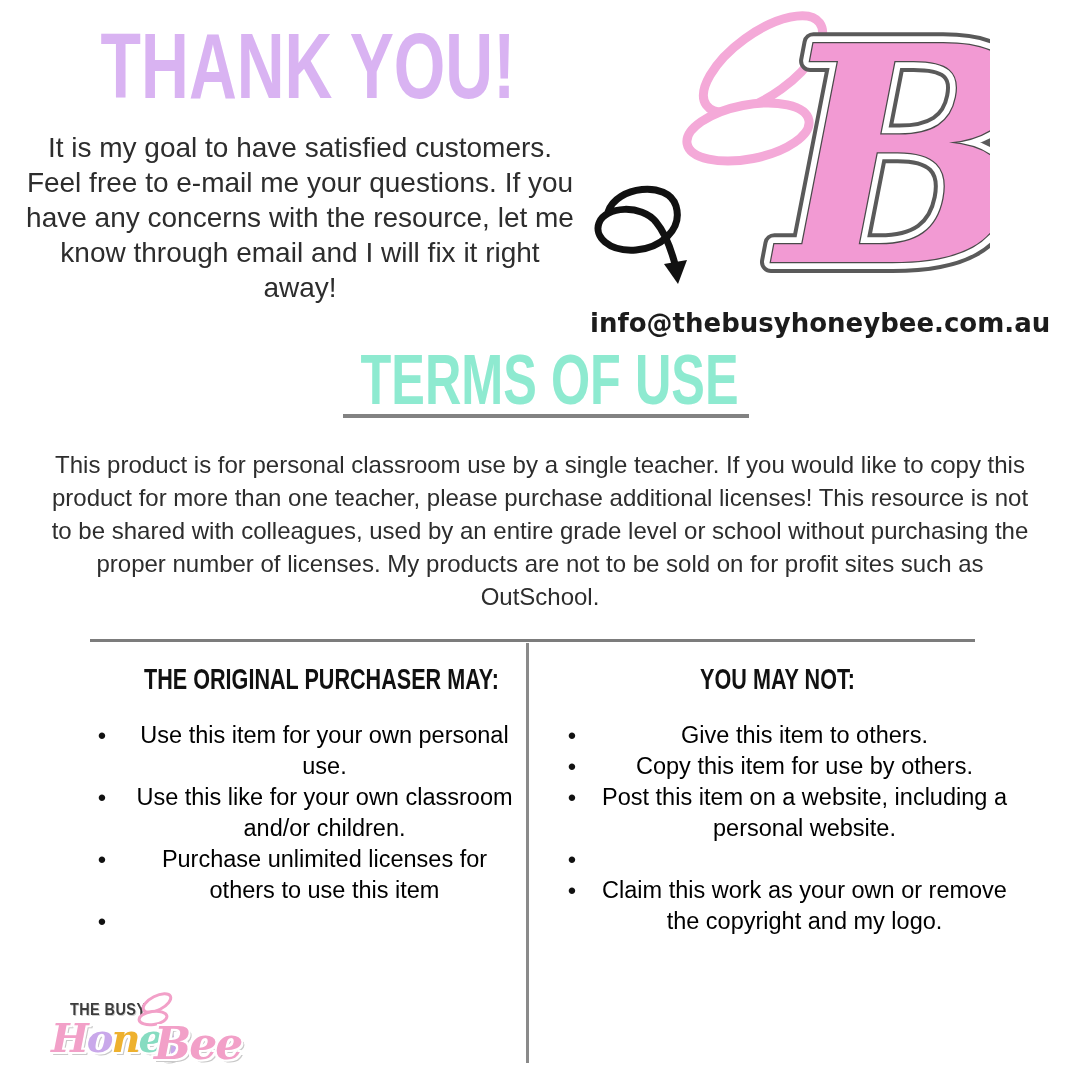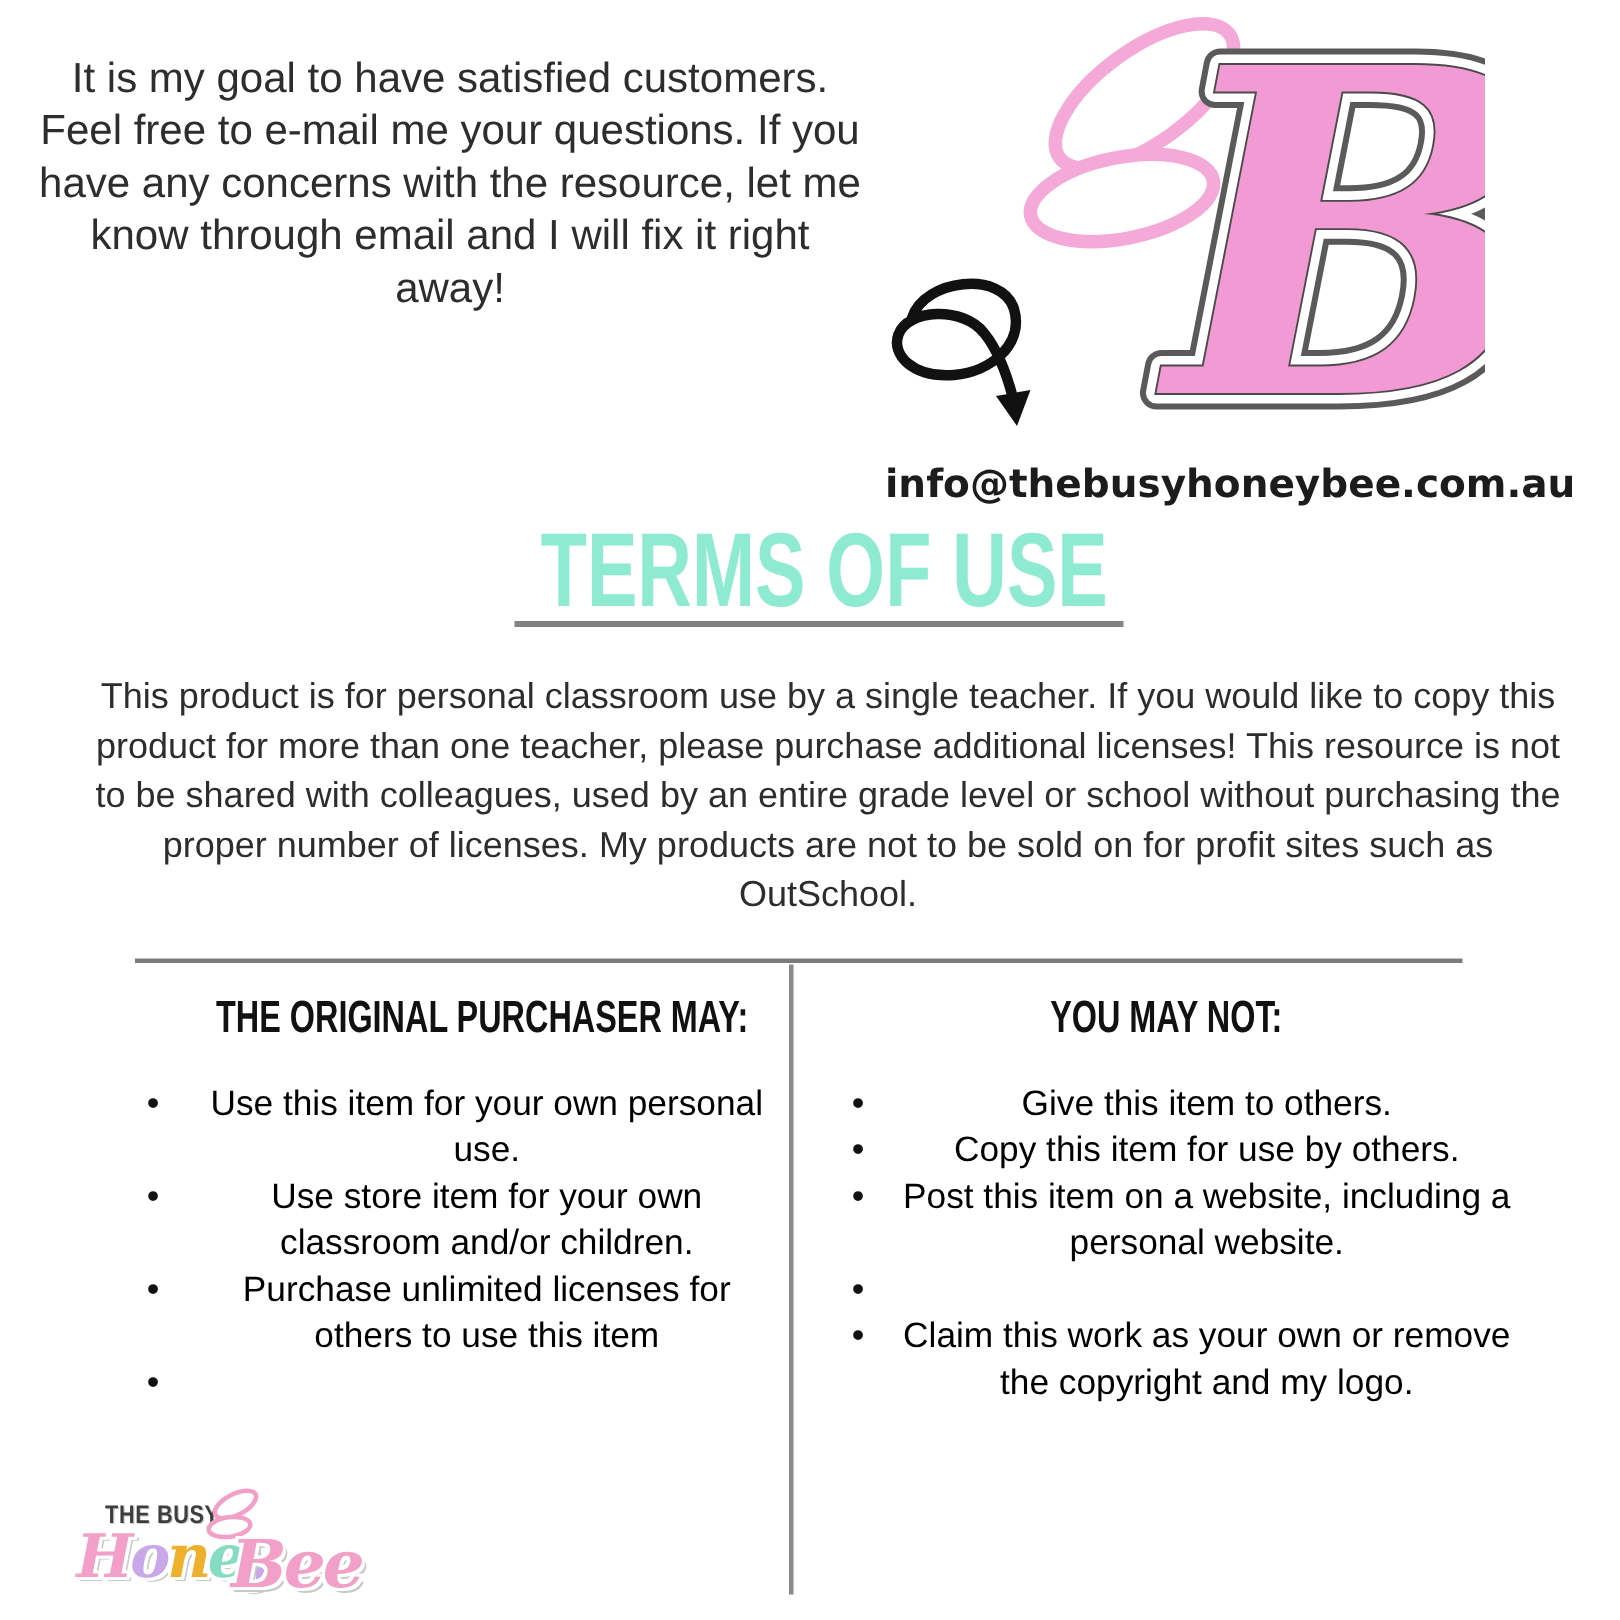--- a/index.html
+++ b/index.html
@@ -19,21 +19,21 @@
   .brand-svg{position:absolute;left:678px;top:2px;width:312px;height:300px;}
   .arrow-svg{position:absolute;left:588px;top:178px;width:108px;height:112px;}
   .email{position:absolute;left:590px;top:308px;width:460px;text-align:center;
          font-family:"DejaVu Sans", sans-serif;font-weight:700;font-size:26px;color:#1c1c1c;}
 
   
   .terms-title-wrap{position:absolute;left:40px;top:344px;width:1020px;text-align:center;}
   .terms-title{font-size:70px;line-height:72px;color:#8eead0;}
   .terms-underline{position:absolute;left:343px;top:414px;width:406px;height:4px;background:#828282;}
   .terms-body{position:absolute;left:45px;top:448px;width:990px;text-align:center;
-              font-size:24px;line-height:33px;color:#2d2d2d;margin-left:12px;}
+              font-size:24px;line-height:33px;color:#2d2d2d;}
 
   
   .h-line{position:absolute;left:90px;top:639px;width:885px;height:3px;background:#7c7c7c;}
   .v-line{position:absolute;left:526px;top:643px;width:3px;height:420px;background:#8a8a8a;}
 
   
   .col{position:absolute;top:660px;}
   .col-left{left:75px;width:445px;}
   .col-right{left:545px;width:465px;}
   .col-title{text-align:center;font-size:30px;line-height:38px;color:#111111;}
@@ -52,20 +52,23 @@
   .fl-honey{position:absolute;left:4px;top:22px;font-size:40px;letter-spacing:-2px;margin-left:27px;}
   .fl-bee{position:absolute;left:134px;top:26px;font-size:44px;color:#f2a0c8;letter-spacing:-2px;}
   .fl-wings{position:absolute;left:108px;top:0px;width:48px;height:36px;}
 </style>
 </head>
 <body>
 
 <div id="page">
 
   <div class="thank-wrap">
+    <div class="thank-title">
+      <span class="cond">THANK YOU!</span>
+    </div>
     <div class="thank-body">It is my goal to have satisfied customers. Feel free to e-mail me your questions. If you have any concerns with the resource, let me know through email and I will fix it right away!</div>
   </div>
 
   <svg class="brand-svg" viewBox="0 0 312 300">
     <g>
       <ellipse cx="85" cy="62" rx="70" ry="31" fill="#ffffff" stroke="#f4a9d8" stroke-width="9" transform="rotate(-36 85 62)"></ellipse>
       <ellipse cx="70" cy="130" rx="62" ry="27" fill="#ffffff" stroke="#f4a9d8" stroke-width="9" transform="rotate(-11 70 130)"></ellipse>
     </g>
     <g font-family="DejaVu Serif, serif" font-style="italic" font-weight="700" font-size="300">
       <text x="100" y="260" fill="none" stroke="#5a5a5a" stroke-width="22" stroke-linejoin="round">B</text>
@@ -97,21 +100,21 @@
     <div class="col-title">
       <span class="cond">THE ORIGINAL PURCHASER MAY:</span>
     </div>
     <div class="col-list">
         <div class="li">
           <span class="dot">•</span>
           <div class="txt">Use this item for your own personal use.</div>
         </div>
         <div class="li">
           <span class="dot">•</span>
-          <div class="txt">Use store item for your own classroom and/or children.</div>
+          <div class="txt">Use this like for your own classroom and/or children.</div>
         </div>
         <div class="li">
           <span class="dot">•</span>
           <div class="txt">Purchase unlimited licenses for others to use this item</div>
         </div>
         <div class="li">
           <span class="dot">•</span>
         </div>
       </div>
   </div>

